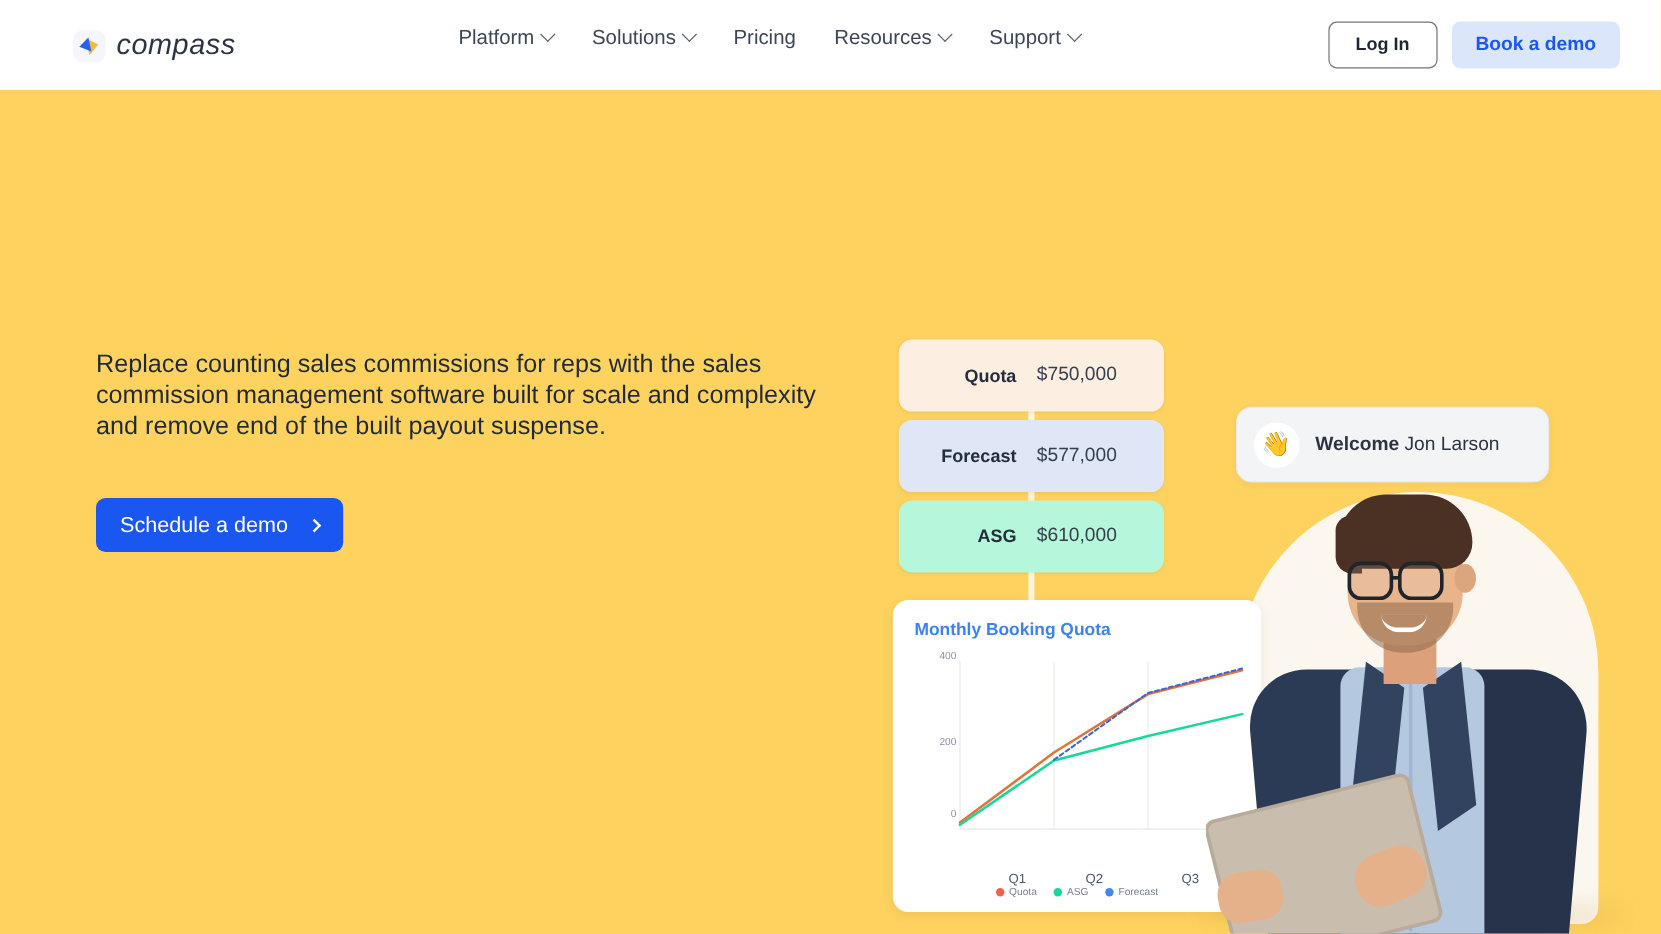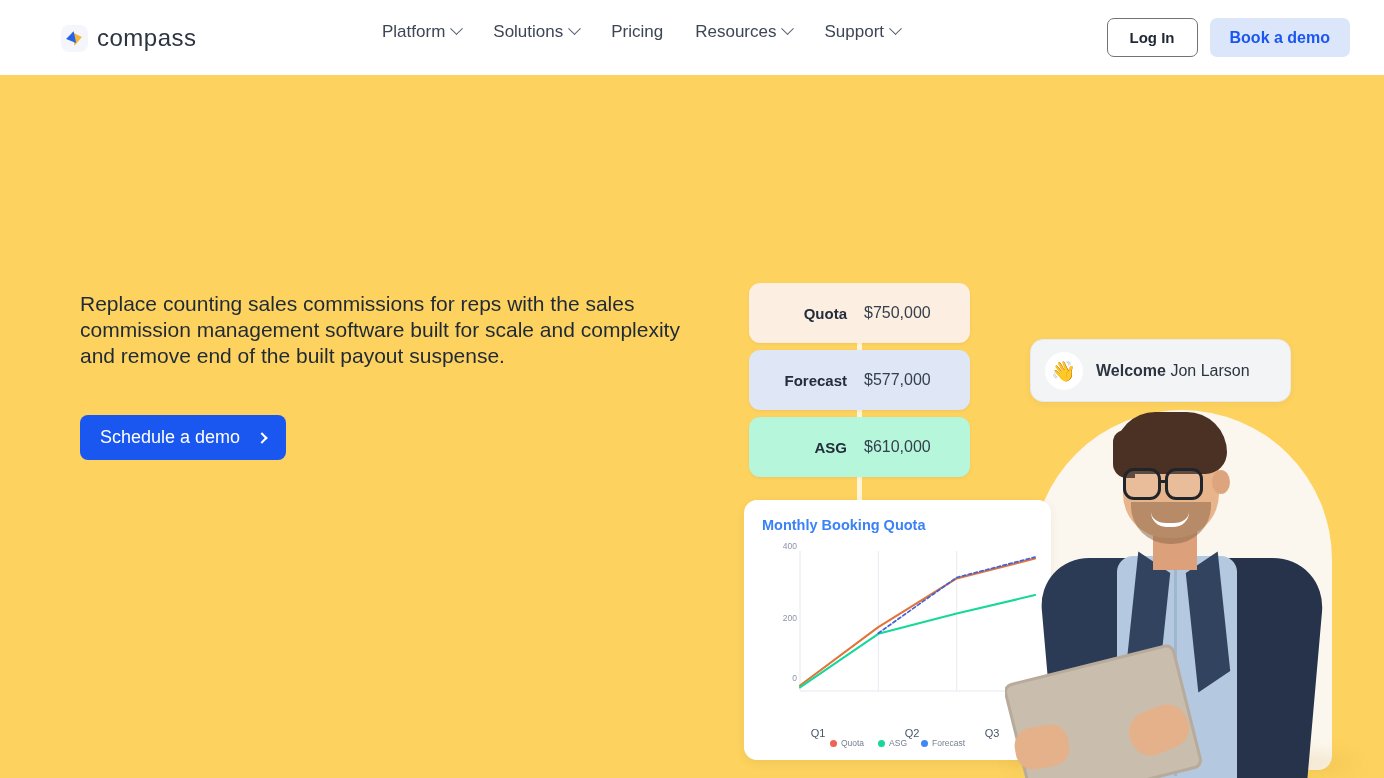--- a/index.html
+++ b/index.html
@@ -12,21 +12,21 @@
   }
 
   
   .nav {
     position: absolute; top: 0; left: 0;
     width: 1384px; height: 75px;
     background: #ffffff;
     display: flex; align-items: center;
     z-index: 40;
   }
-  .logo { position: absolute; left: 61px; top: 24px; display: flex; align-items: center; gap: 9px; cursor: pointer; }
+  .logo { position: absolute; left: 61px; top: 24px; display: flex; align-items: center; gap: 9px; cursor: pointer; font-style: italic; }
   .logo-mark {
     width: 27px; height: 27px; border-radius: 8px;
     background: #F4F6FB;
     position: relative; overflow: hidden;
     display: inline-block;
   }
   .logo-mark .tri-y {
     position: absolute; left: 12px; top: 6px;
     width: 0; height: 0;
     border-left: 9px solid #F5B63C;
@@ -394,21 +394,21 @@
             <line x1="42" y1="146" x2="277" y2="146" stroke="#E6E8EE" stroke-width="1"></line>
             <line x1="120.33333333333333" y1="6" x2="120.33333333333333" y2="146" stroke="#E9EBF1" stroke-width="1"></line>
             <line x1="198.66666666666666" y1="6" x2="198.66666666666666" y2="146" stroke="#E9EBF1" stroke-width="1"></line>
             <path d="M42.0 140.5 L120.3 82.1 L198.7 33.4 L277.0 13.6" fill="none" stroke="#E2733A" stroke-width="2.1" stroke-linecap="round" stroke-linejoin="round"></path>
             <path d="M42.0 142.3 L120.3 88.8 L198.7 68.4 L277.0 50.1" fill="none" stroke="#16D898" stroke-width="2.1" stroke-linecap="round" stroke-linejoin="round"></path>
             <path d="M120.3 88.2 L198.7 32.5 L277.0 12.1" fill="none" stroke="#4163D8" stroke-width="1.7" stroke-linecap="round" stroke-linejoin="round" stroke-dasharray="3.5 2.5"></path>
           </svg>
         <div class="ytick" id="yt0" style="top:-4px;">400</div>
         <div class="ytick" id="yt1" style="top:68px;">200</div>
         <div class="ytick" id="yt2" style="top:128px;">0</div>
-        <div class="xtick" style="left:40px; bottom:-22px;">Q1</div>
+        <div class="xtick" style="left:57px; bottom:-22px;text-align:right;">Q1</div>
         <div class="xtick" style="left:134px; bottom:-22px;">Q2</div>
         <div class="xtick" style="left:214px; bottom:-22px;">Q3</div>
       </div>
       <div class="chart-legend">
         <span class="leg">
           <span class="dot" id="dot0" style="background: rgb(238, 99, 82);"></span>
           <span>Quota</span>
         </span>
         <span class="leg">
           <span class="dot" id="dot1" style="background: rgb(22, 216, 152);"></span>

